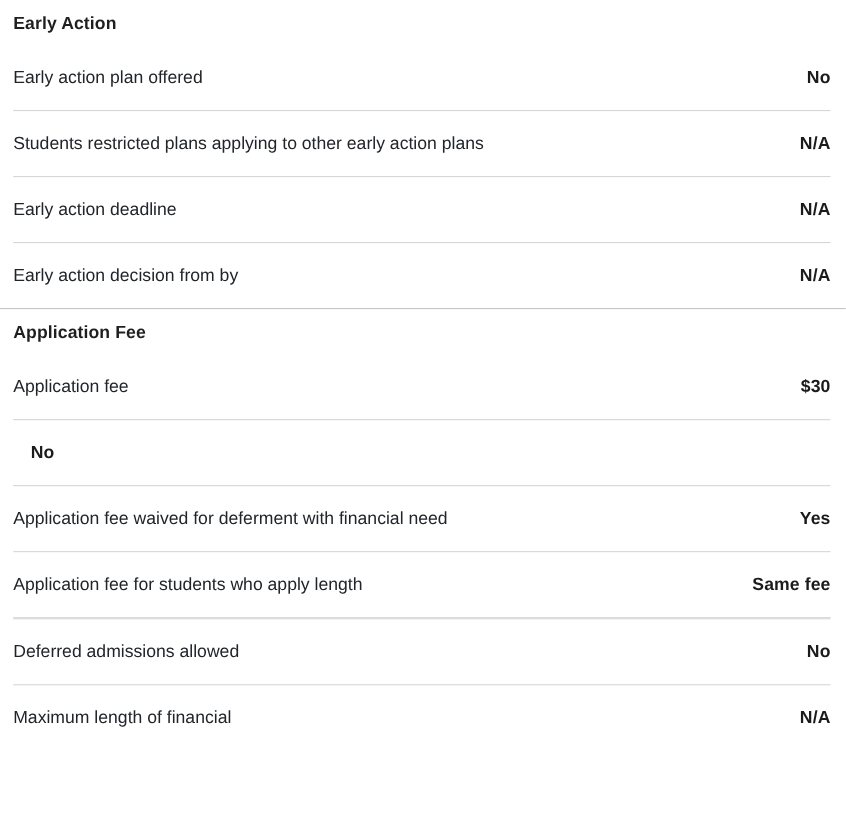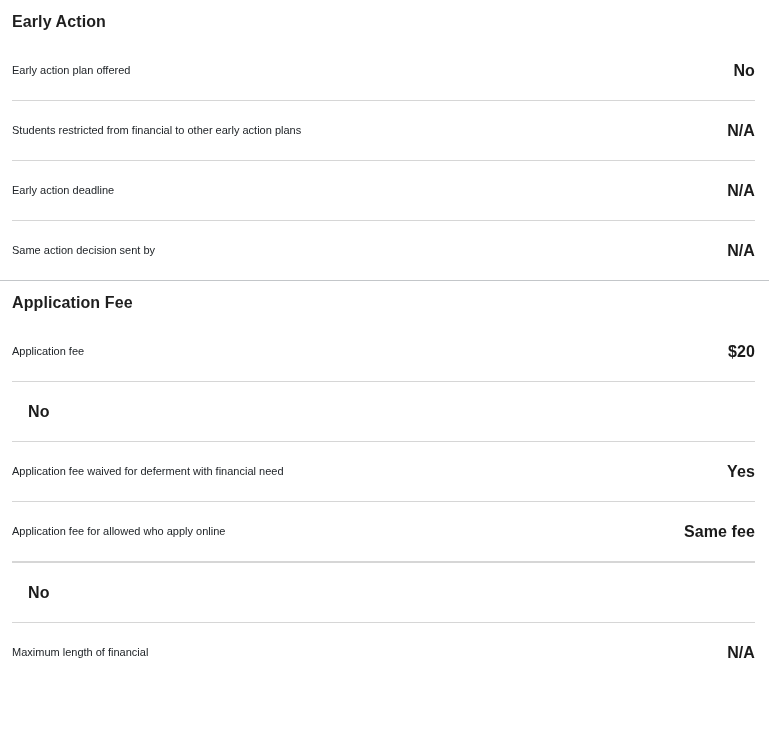--- a/index.html
+++ b/index.html
@@ -22,21 +22,21 @@
   }
   .row {
     display: flex;
     justify-content: space-between;
     align-items: center;
     padding: 14px 14px 14px 12px;
     min-height: 59px;
     box-sizing: border-box;
   }
   .row-label {
-    font-size: 11px;
+    font-size: 16px;
     line-height: 27px;
     max-width: 452px;
     font-weight: 400;
     color: #212529;
   }
   .row-value {
     font-size: 16px;
     font-weight: 700;
     white-space: nowrap;
     margin-left: 16px;
@@ -62,68 +62,69 @@
   <div class="section">
     <div class="section-header">Early Action</div>
 
     <div class="row">
       <div class="row-label">Early action plan offered</div>
       <div class="row-value">No</div>
     </div>
     <div class="row-divider"></div>
 
     <div class="row">
-      <div class="row-label">Students restricted from financial to other early action plans</div>
+      <div class="row-label">Students restricted plans applying to other early action plans</div>
       <div class="row-value">N/A</div>
     </div>
     <div class="row-divider"></div>
 
     <div class="row">
       <div class="row-label">Early action deadline</div>
       <div class="row-value">N/A</div>
     </div>
     <div class="row-divider"></div>
 
     <div class="row">
-      <div class="row-label">Same action decision sent by</div>
+      <div class="row-label">Early action decision from by</div>
       <div class="row-value">N/A</div>
     </div>
   </div>
 
   <div class="section-divider"></div>
 
   <div class="section">
     <div class="section-header">Application Fee</div>
 
     <div class="row">
       <div class="row-label">Application fee</div>
-      <div class="row-value">$20</div>
+      <div class="row-value">$30</div>
     </div>
     <div class="row-divider"></div>
 
     <div class="row">
       <div class="row-value">No</div>
     </div>
     <div class="row-divider"></div>
 
     <div class="row">
       <div class="row-label">Application fee waived for deferment with financial need</div>
       <div class="row-value">Yes</div>
     </div>
     <div class="row-divider"></div>
 
     <div class="row">
-      <div class="row-label">Application fee for allowed who apply online</div>
+      <div class="row-label">Application fee for students who apply length</div>
       <div class="row-value">Same fee</div>
     </div>
     <div class="row-divider"></div>
 
     <div class="row-divider"></div>
 
     <div class="row">
+      <div class="row-label">Deferred admissions allowed</div>
       <div class="row-value">No</div>
     </div>
     <div class="row-divider"></div>
 
     <div class="row">
       <div class="row-label">Maximum length of financial</div>
       <div class="row-value">N/A</div>
     </div>
   </div>
 

